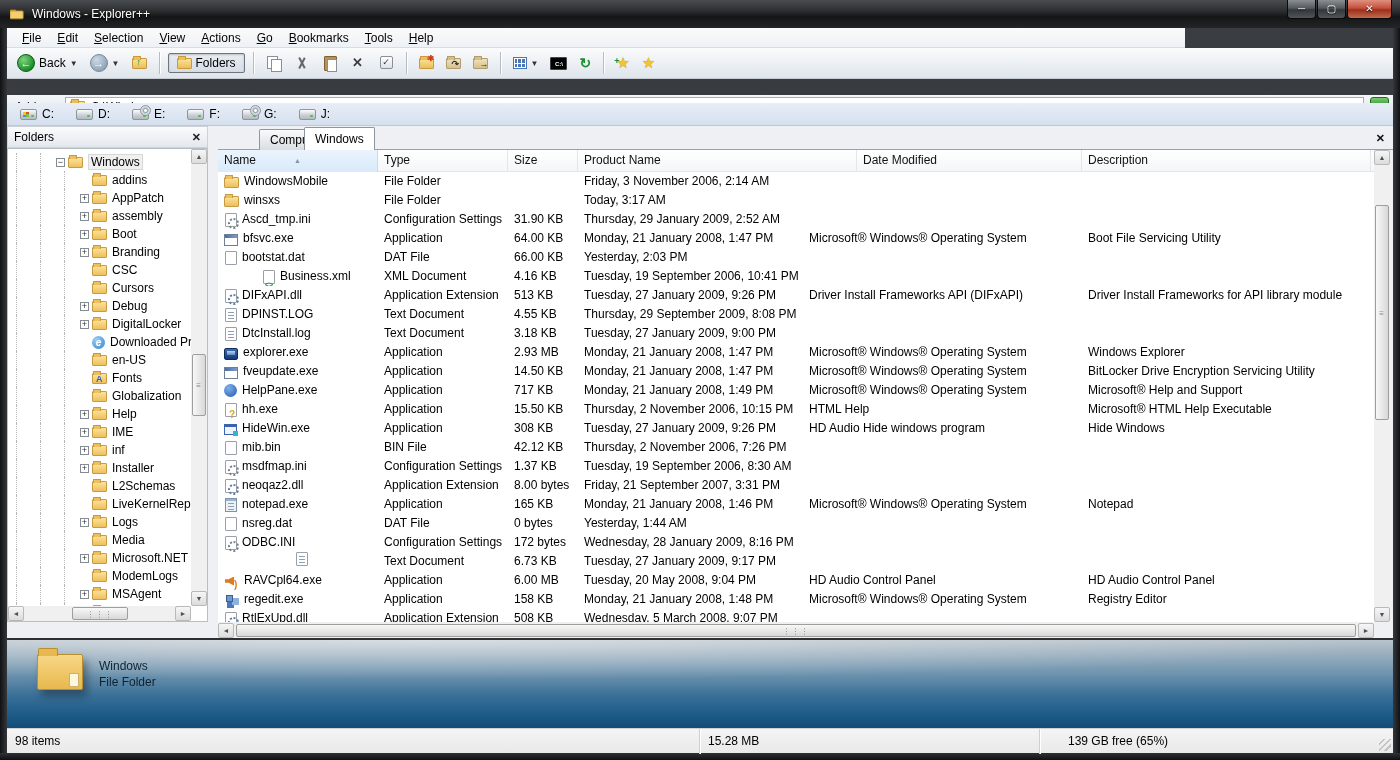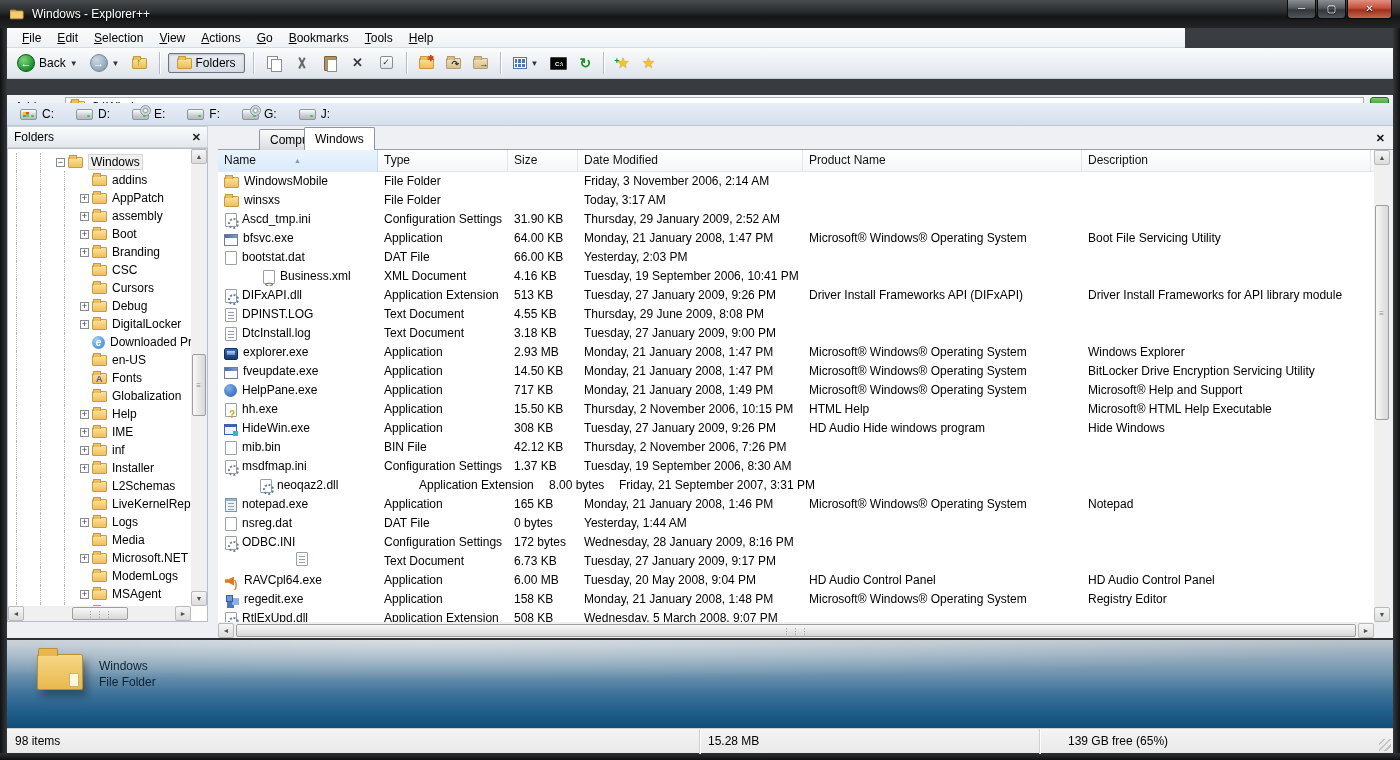--- a/index.html
+++ b/index.html
@@ -558,22 +558,22 @@
     <div class="content-panel">
       <div class="tabbar" id="tab-items">
         <span class="tab-close">✕</span>
       <div class="tab" style="left: 4px; margin-left: 37px;">Computer</div>
           <div class="tab active" style="left: 86px;">Windows</div>
         </div>
       <div class="list-header" id="list-header">
           <div class="col-h sorted" style="width: 160px;">Name<span class="sort-arrow">▲</span></div>
           <div class="col-h" style="width: 130px;">Type</div>
           <div class="col-h" style="width: 70px;">Size</div>
+          <div class="col-h" style="width: 279px;">Product Name</div>
           <div class="col-h" style="width: 225px;">Date Modified</div>
-          <div class="col-h" style="width: 279px;">Product Name</div>
           <div class="col-h" style="width: 289px;">Description</div>
         </div>
       <div class="rows" id="list-rows">
           <div class="frow">
             <div class="fcell name" style="width: 160px;">
               <span class="fi fi-folder"></span>
               <span>WindowsMobile</span>
             </div>
             <div class="fcell" style="width: 130px;">File Folder</div>
             <div class="fcell" style="width: 70px;"></div>
@@ -647,21 +647,21 @@
             <div class="fcell" style="width: 279px;">Driver Install Frameworks API (DIFxAPI)</div>
             <div class="fcell" style="width: 289px;">Driver Install Frameworks for API library module</div>
           </div>
           <div class="frow">
             <div class="fcell name" style="width: 160px;">
               <span class="fi fi-text"></span>
               <span>DPINST.LOG</span>
             </div>
             <div class="fcell" style="width: 130px;">Text Document</div>
             <div class="fcell" style="width: 70px;">4.55 KB</div>
-            <div class="fcell" style="width: 225px;">Thursday, 29 June 2009, 8:08 PM</div>
+            <div class="fcell" style="width: 225px;">Thursday, 29 September 2009, 8:08 PM</div>
             <div class="fcell" style="width: 279px;"></div>
             <div class="fcell" style="width: 289px;"></div>
           </div>
           <div class="frow">
             <div class="fcell name" style="width: 160px;">
               <span class="fi fi-text"></span>
               <span>DtcInstall.log</span>
             </div>
             <div class="fcell" style="width: 130px;">Text Document</div>
             <div class="fcell" style="width: 70px;">3.18 KB</div>
@@ -740,21 +740,21 @@
               <span class="fi fi-config"></span>
               <span>msdfmap.ini</span>
             </div>
             <div class="fcell" style="width: 130px;">Configuration Settings</div>
             <div class="fcell" style="width: 70px;">1.37 KB</div>
             <div class="fcell" style="width: 225px;">Tuesday, 19 September 2006, 8:30 AM</div>
             <div class="fcell" style="width: 279px;"></div>
             <div class="fcell" style="width: 289px;"></div>
           </div>
           <div class="frow">
-            <div class="fcell name" style="width: 160px; margin-left: 35px;">
+            <div class="fcell name" style="width: 160px;">
               <span class="fi fi-dll"></span>
               <span>neoqaz2.dll</span>
             </div>
             <div class="fcell" style="width: 130px;">Application Extension</div>
             <div class="fcell" style="width: 70px;">8.00 bytes</div>
             <div class="fcell" style="width: 225px;">Friday, 21 September 2007, 3:31 PM</div>
             <div class="fcell" style="width: 279px;"></div>
             <div class="fcell" style="width: 289px;"></div>
           </div>
           <div class="frow">

